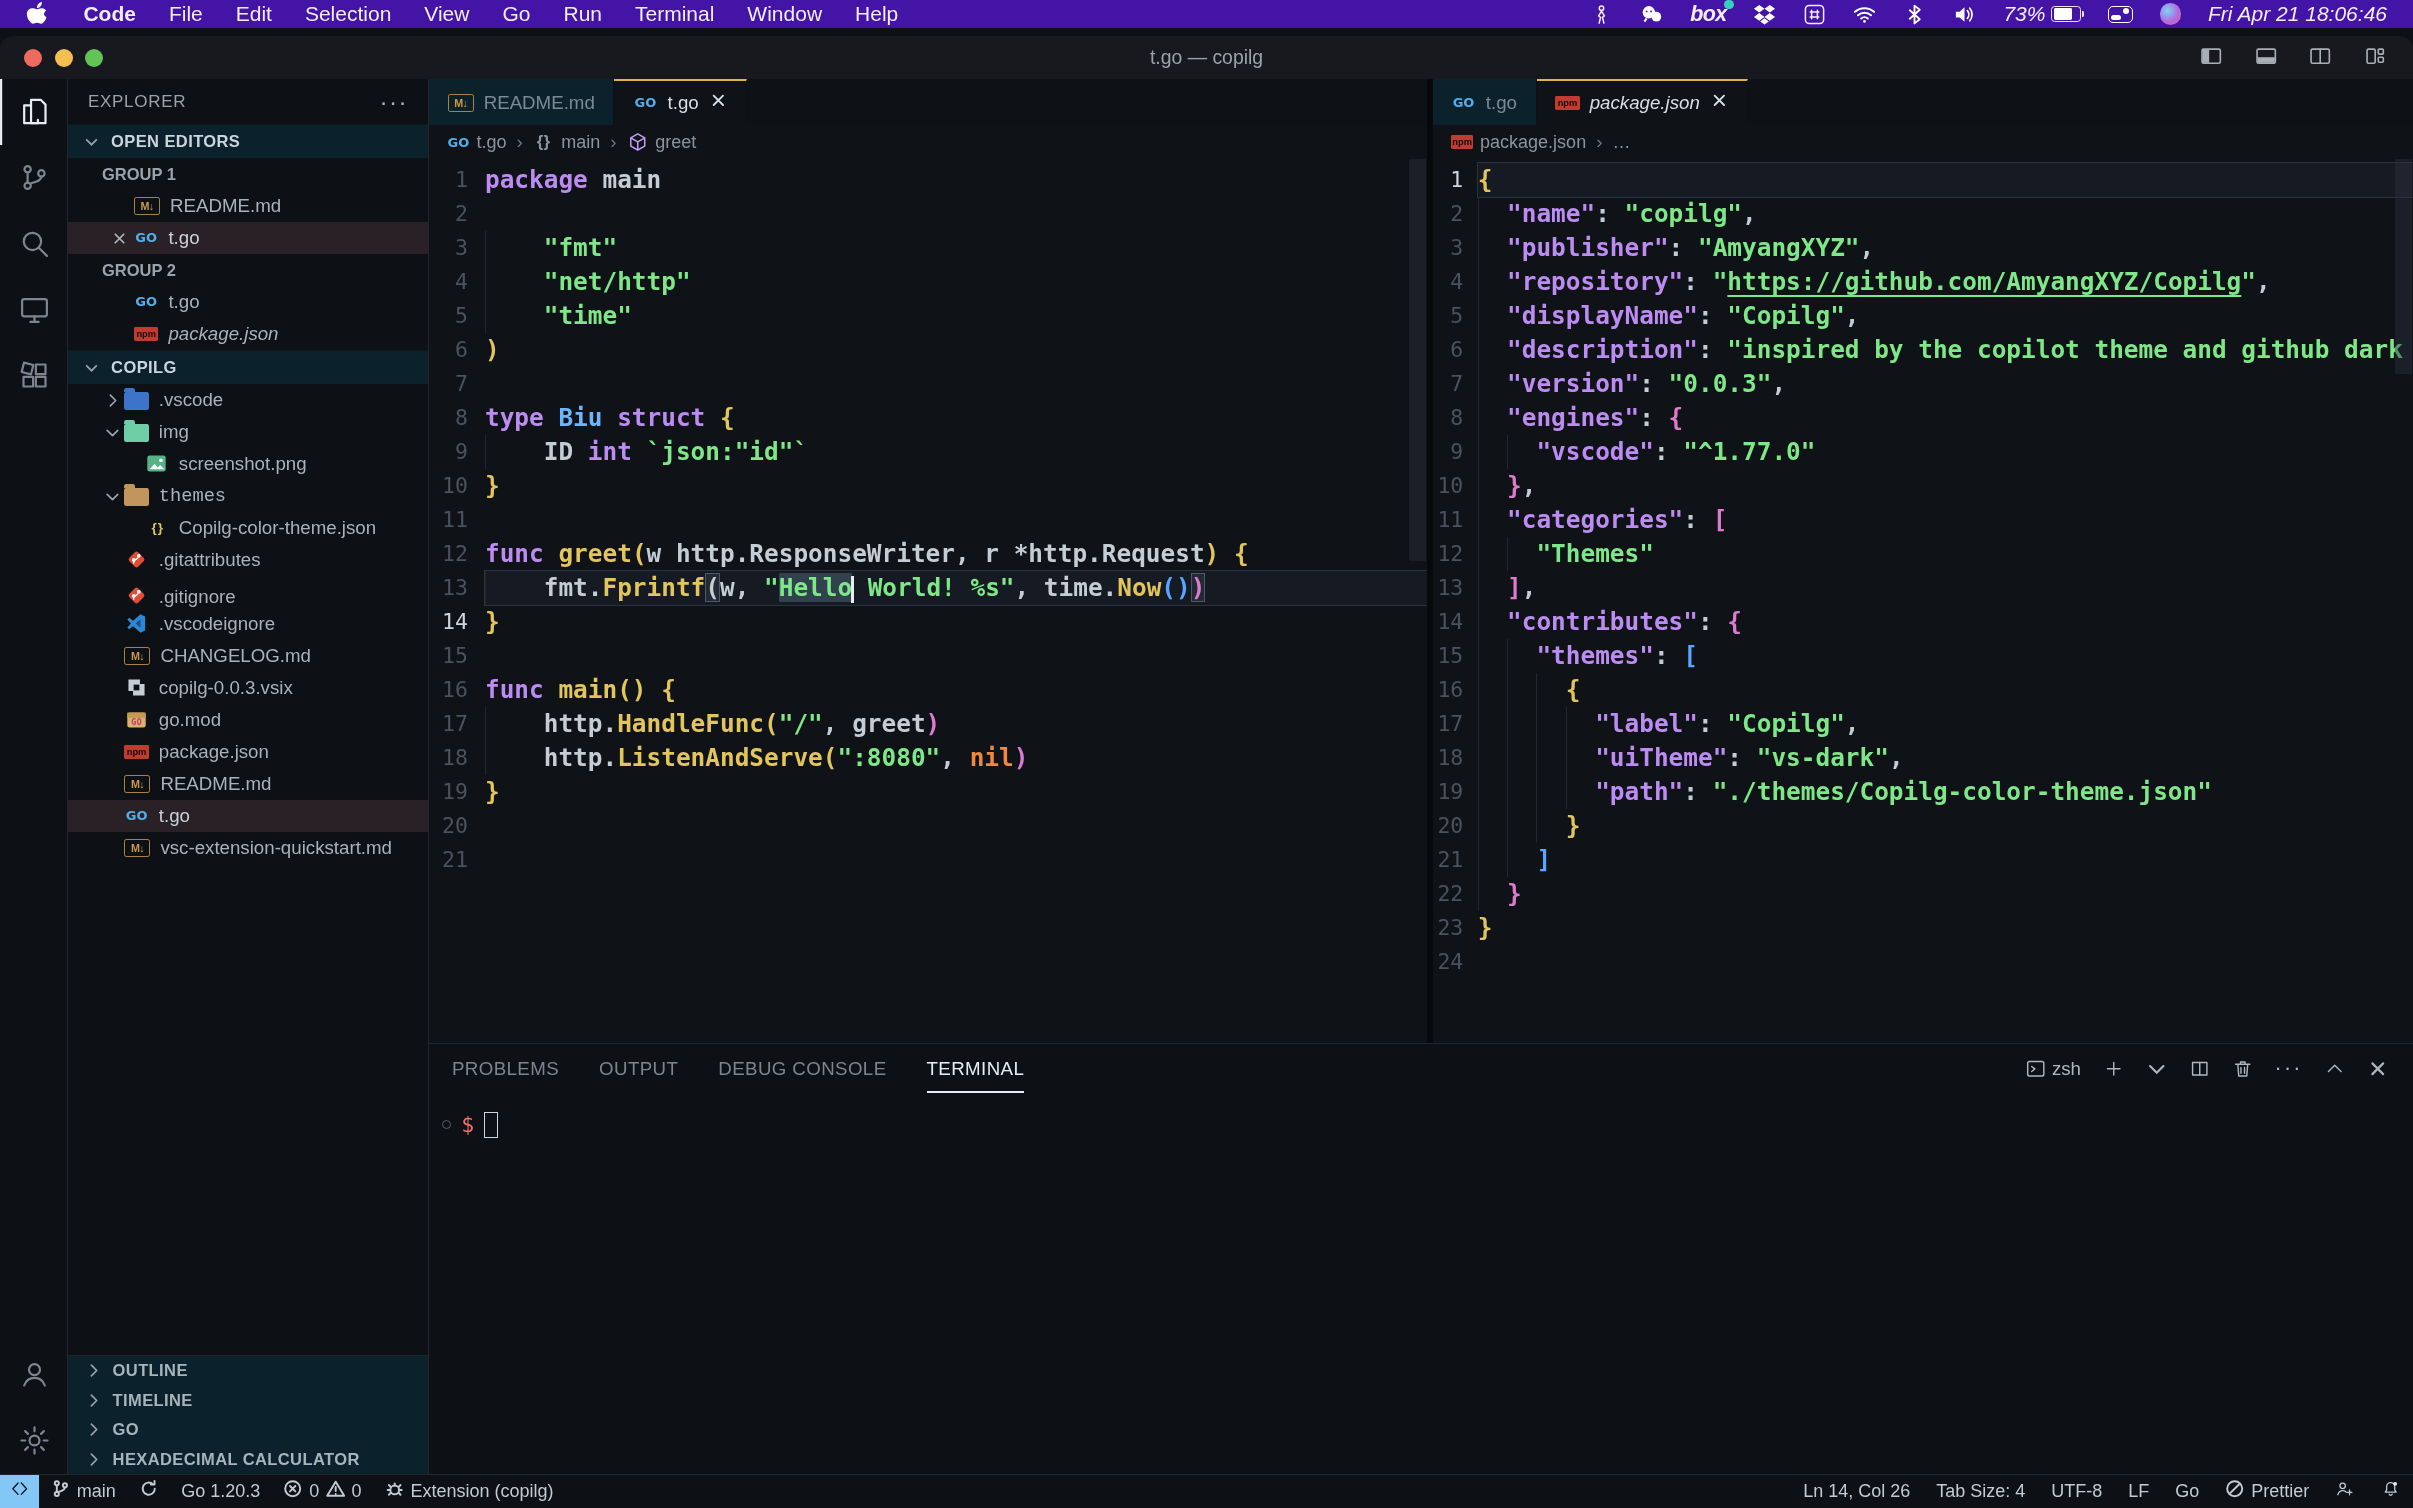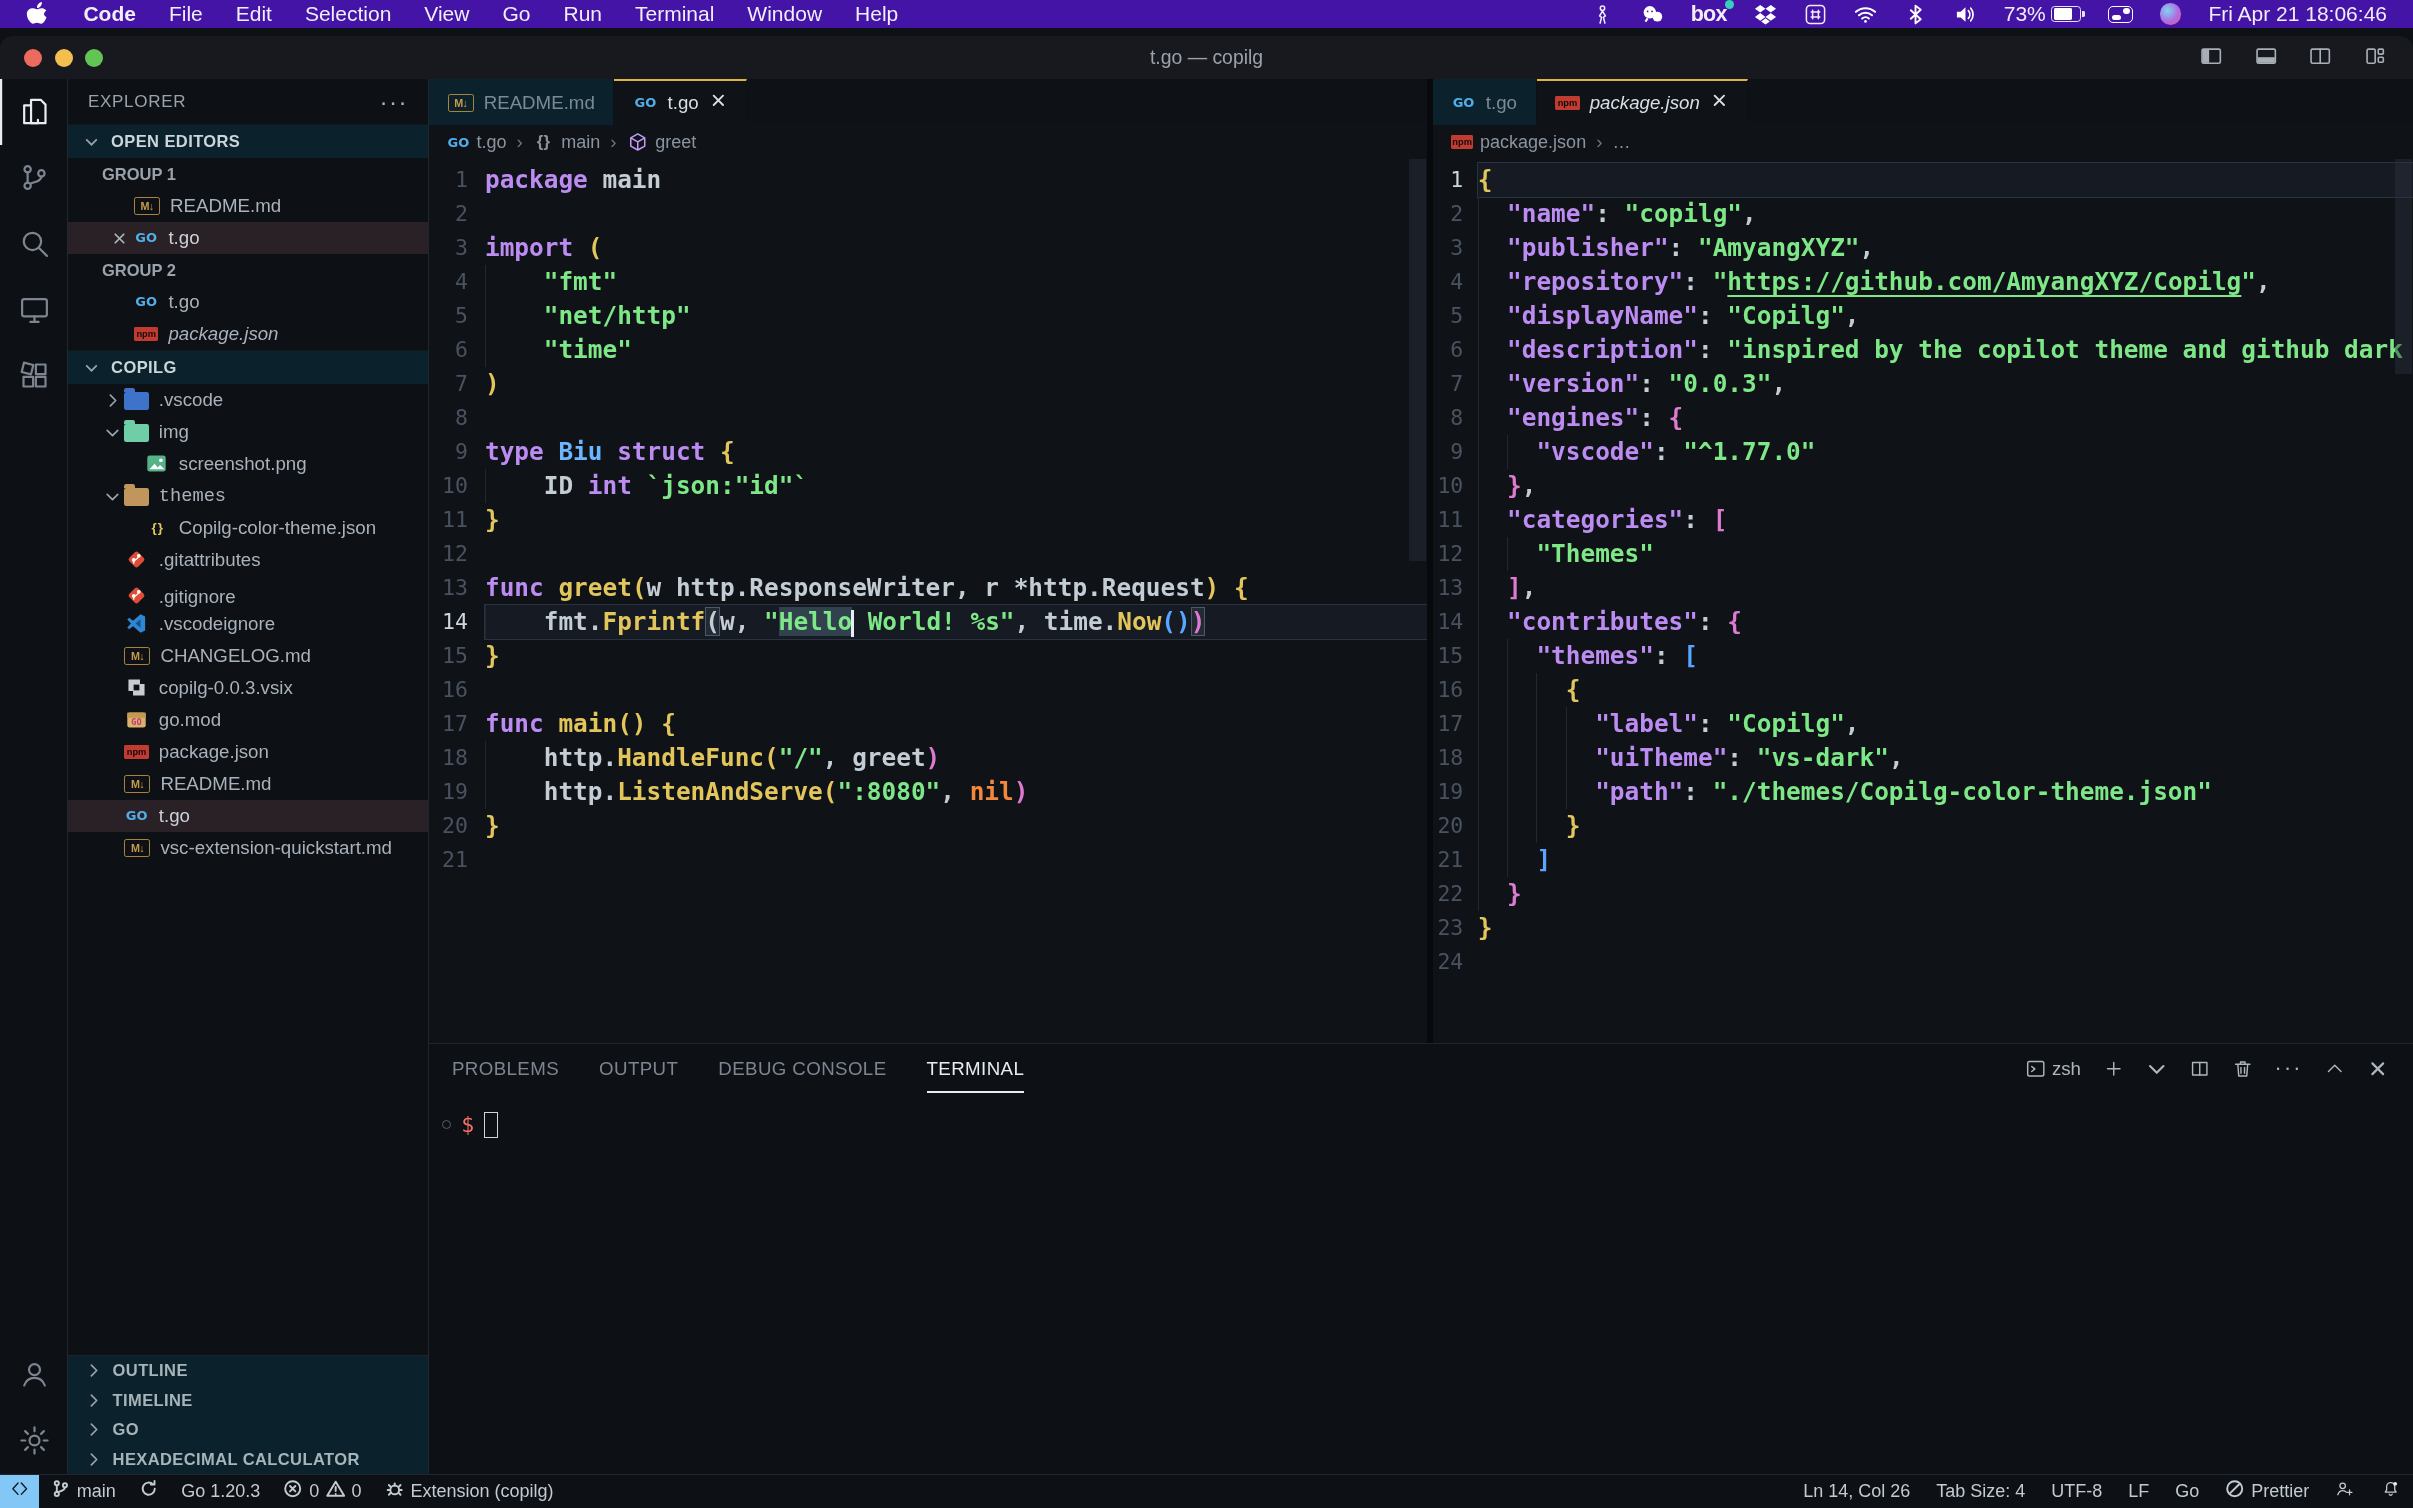--- a/index.html
+++ b/index.html
@@ -6,21 +6,21 @@
   html,body { width:2413px; height:1508px; overflow:hidden; background:#0D1015;
     font-family:"Liberation Sans", sans-serif; color:#C6CDD5; }
   .app { position:relative; width:2413px; height:1508px; }
 
   
   .menubar { position:absolute; top:0; left:0; right:0; height:28px; background:#4414A6;
     display:flex; align-items:center; padding:0 26px; gap:33px; color:#F1EDFA; font-size:21px; }
   .menubar .apple svg { width:24.4px; height:27px; display:block; }
   .mb-app { font-weight:700; }
   .mb-items { display:flex; gap:33px; }
-  .mb-right { margin-left:auto; display:flex; align-items:center; gap:27px; }
+  .mb-right { margin-left:auto; display:flex; align-items:center; gap:27px;font-style:italic; }
   .mb-ic { display:inline-flex; align-items:center; }
   .mb-ic svg { width:23px; height:23px; }
   .mb-box { font-weight:700; font-size:21.5px; position:relative; letter-spacing:-0.7px;}
   .mb-box i { position:absolute; right:-7.2px; top:-1.4px; width:9.3px; height:9.3px; border-radius:50%; background:#35D0BA; }
   .batt { display:flex; align-items:center; gap:5.7px; }
   .batt .shell { width:30px; height:16px; border:1.4px solid #E8E3F4; border-radius:3.6px; position:relative; padding:1.4px; }
   .batt .shell i { display:block; height:100%; width:73%; background:#fff; border-radius:1.4px;}
   .batt .shell::after { content:""; position:absolute; right:-4.3px; top:4.3px; width:2.9px; height:5.7px; background:#E8E3F4; border-radius:0 1.4px 1.4px 0;}
   .cc { width:24.4px; height:17px; border:1.4px solid #fff; border-radius:5px; position:relative;}
   .cc::before{content:"";position:absolute;right:2.2px;top:1.4px;width:6.5px;height:6.5px;border-radius:50%;background:#fff;}
@@ -582,21 +582,20 @@
                 <div class="num">16</div>
                 <div class="num">17</div>
                 <div class="num">18</div>
                 <div class="num">19</div>
                 <div class="num">20</div>
                 <div class="num">21</div>
               </div>
             <div class="code" id="code1">
                 <div class="code-line"><span class="t-kw">package</span><span class="t-pn"> main</span></div>
                 <div class="code-line"></div>
-                <div class="code-line"><span class="t-kw">import</span><span class="t-pn"> </span><span class="t-b1">(</span></div>
                 <div class="code-line"><span class="guide" style="left: 0ch;"></span><span class="t-str">    "fmt"</span></div>
                 <div class="code-line"><span class="guide" style="left: 0ch;"></span><span class="t-str">    "net/http"</span></div>
                 <div class="code-line"><span class="guide" style="left: 0ch;"></span><span class="t-str">    "time"</span></div>
                 <div class="code-line"><span class="t-b1">)</span></div>
                 <div class="code-line"></div>
                 <div class="code-line"><span class="t-kw">type</span><span class="t-pn"> </span><span class="t-typ">Biu</span><span class="t-pn"> </span><span class="t-kw">struct</span><span class="t-pn"> </span><span class="t-b1">{</span></div>
                 <div class="code-line"><span class="guide" style="left: 0ch;"></span><span class="t-pn">    ID </span><span class="t-kw">int</span><span class="t-pn"> </span><span class="t-str">`json:"id"`</span></div>
                 <div class="code-line"><span class="t-b1">}</span></div>
                 <div class="code-line"></div>
                 <div class="code-line"><span class="t-kw">func</span><span class="t-pn"> </span><span class="t-fn">greet</span><span class="t-b1">(</span><span class="t-pn">w http.ResponseWriter, r *http.Request</span><span class="t-b1">)</span><span class="t-pn"> </span><span class="t-b1">{</span></div>

